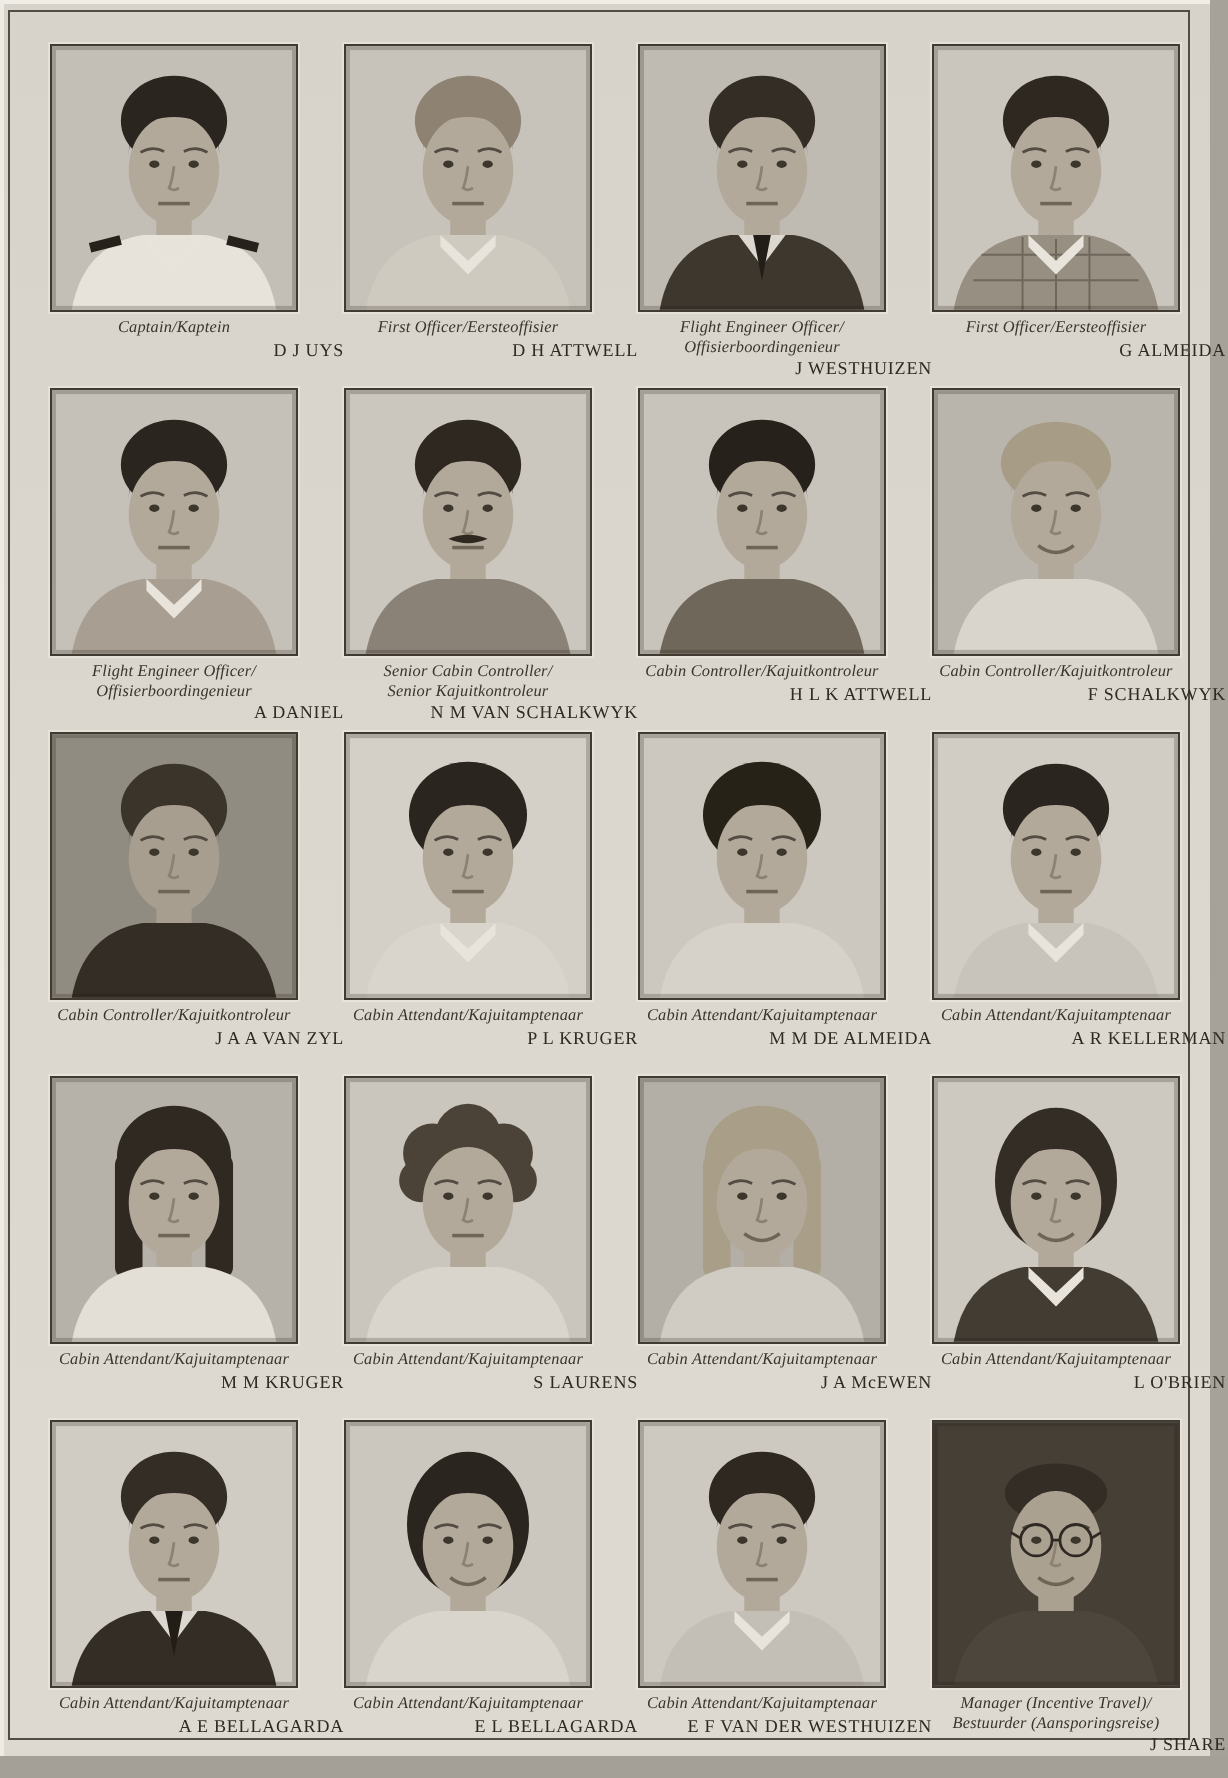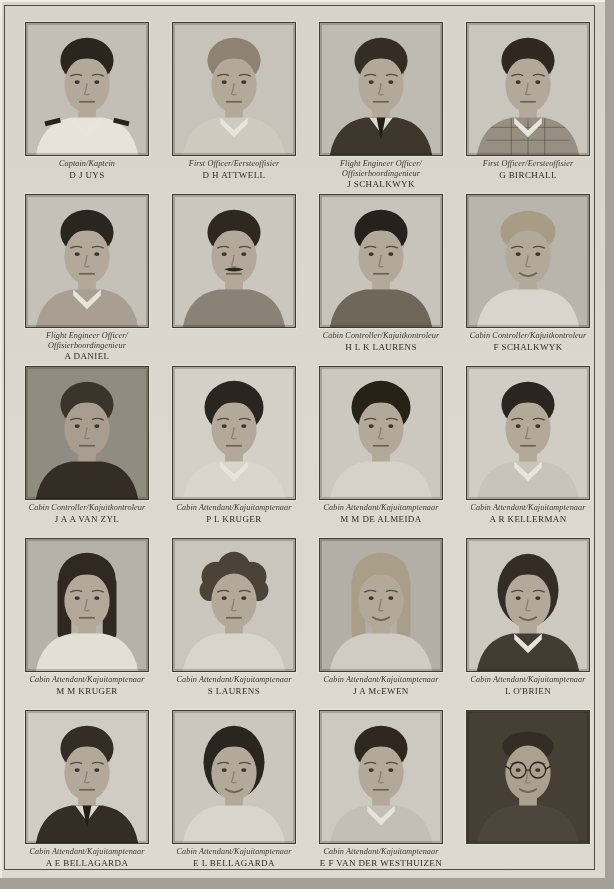--- a/index.html
+++ b/index.html
@@ -25,21 +25,21 @@
   .photo{
     width:124px;height:134px;box-sizing:border-box;
     border:1px solid #403a31;background:#c6c2b9;overflow:hidden;
     box-shadow:0 0 0 1px rgba(240,237,230,0.5);
   }
   .photo svg{display:block;width:100%;height:100%;}
   .caption{
     margin-top:3px;width:170px;margin-left:-23px;text-align:center;line-height:9.5px;
   }
   .role{font-style:italic;font-size:8.2px;color:#3a342b;letter-spacing:0.1px;}
-  .nm{font-size:9px;line-height:10.5px;letter-spacing:0.4px;margin-top:1px;color:#2e2922;}
+  .nm{font-size:9px;line-height:10.5px;letter-spacing:0.4px;margin-top:1px;color:#2e2922;text-align:right;}
 </style>
 </head>
 <body>
 
 <div class="page">
   <div class="edge-top"></div>
   <div class="edge-left"></div>
   <div class="edge-right"></div>
   <div class="edge-bottom"></div>
   <div class="frame"></div>
@@ -111,21 +111,21 @@
             <ellipse cx="52" cy="60" rx="2.6" ry="1.9" fill="#3c362d"></ellipse>
             <ellipse cx="72" cy="60" rx="2.6" ry="1.9" fill="#3c362d"></ellipse>
             <path d="M62,61 Q61,69 59.5,72 Q62,74 64.5,72" stroke="#8d8172" stroke-width="1.4" fill="none"></path>
             <path d="M54,80 H70" stroke="#6f6557" stroke-width="1.8" fill="none"></path>
             <rect x="1" y="1" width="122" height="132" fill="none" stroke="rgba(30,25,20,0.22)" stroke-width="2"></rect>
           </svg>
         </div>
       <div class="caption">
         <div class="role">Flight Engineer Officer/</div>
         <div class="role">Offisierboordingenieur</div>
-        <div class="nm">J SCHALKWYK</div>
+        <div class="nm">J WESTHUIZEN</div>
       </div>
     </div>
     <div class="cell">
       <div class="photo">
           <svg viewBox="0 0 124 134" xmlns="http://www.w3.org/2000/svg">
             <rect width="124" height="134" fill="#cac6bd"></rect>
             <ellipse cx="62" cy="38" rx="27" ry="23" fill="#2e2820"></ellipse>
             <rect x="53" y="80" width="18" height="20" fill="#b3a99b"></rect>
             <path d="M10,134 Q16,101 46,96 L78,96 Q108,101 114,134 Z" fill="#968f82"></path>
             <g stroke="rgba(35,30,24,0.35)" stroke-width="1" fill="none">
@@ -138,21 +138,21 @@
             <ellipse cx="52" cy="60" rx="2.6" ry="1.9" fill="#3c362d"></ellipse>
             <ellipse cx="72" cy="60" rx="2.6" ry="1.9" fill="#3c362d"></ellipse>
             <path d="M62,61 Q61,69 59.5,72 Q62,74 64.5,72" stroke="#8d8172" stroke-width="1.4" fill="none"></path>
             <path d="M54,80 H70" stroke="#6f6557" stroke-width="1.8" fill="none"></path>
             <rect x="1" y="1" width="122" height="132" fill="none" stroke="rgba(30,25,20,0.22)" stroke-width="2"></rect>
           </svg>
         </div>
       <div class="caption">
         <div class="role">First Officer/Eersteoffisier</div>
         <div class="role"></div>
-        <div class="nm">G BIRCHALL</div>
+        <div class="nm">G ALMEIDA</div>
       </div>
     </div>
 
     <div class="cell">
       <div class="photo">
           <svg viewBox="0 0 124 134" xmlns="http://www.w3.org/2000/svg">
             <rect width="124" height="134" fill="#c5c1b8"></rect>
             <ellipse cx="62" cy="38" rx="27" ry="23" fill="#2a251e"></ellipse>
             <rect x="53" y="80" width="18" height="20" fill="#b3a99b"></rect>
             <path d="M10,134 Q16,101 46,96 L78,96 Q108,101 114,134 Z" fill="#a89f92"></path>
@@ -184,20 +184,25 @@
             <path d="M39,56 Q39,30 62,30 Q85,30 85,56 Q85,42 74,38 Q62,34 50,38 Q39,42 39,56 Z" fill="#2e2820"></path>
             <path d="M45,54 q6,-3.5 12,-0.5 M67,53.5 q6,-3 12,0.5" stroke="#3a342c" stroke-width="1.4" fill="none" opacity="0.8"></path>
             <ellipse cx="52" cy="60" rx="2.6" ry="1.9" fill="#3c362d"></ellipse>
             <ellipse cx="72" cy="60" rx="2.6" ry="1.9" fill="#3c362d"></ellipse>
             <path d="M62,61 Q61,69 59.5,72 Q62,74 64.5,72" stroke="#8d8172" stroke-width="1.4" fill="none"></path>
             <path d="M54,80 H70" stroke="#6f6557" stroke-width="1.8" fill="none"></path>
             <path d="M52,75.5 Q62,71.5 72,75.5 Q62,80 52,75.5 Z" fill="#2e2820"></path>
             <rect x="1" y="1" width="122" height="132" fill="none" stroke="rgba(30,25,20,0.22)" stroke-width="2"></rect>
           </svg>
         </div>
+      <div class="caption">
+        <div class="role">Senior Cabin Controller/</div>
+        <div class="role">Senior Kajuitkontroleur</div>
+        <div class="nm">N M VAN SCHALKWYK</div>
+      </div>
     </div>
     <div class="cell">
       <div class="photo">
           <svg viewBox="0 0 124 134" xmlns="http://www.w3.org/2000/svg">
             <rect width="124" height="134" fill="#c8c4bb"></rect>
             <ellipse cx="62" cy="38" rx="27" ry="23" fill="#26211a"></ellipse>
             <rect x="53" y="80" width="18" height="20" fill="#b3a99b"></rect>
             <path d="M10,134 Q16,101 46,96 L78,96 Q108,101 114,134 Z" fill="#6f6759"></path>
             <ellipse cx="62" cy="63" rx="23" ry="28" fill="#b3a99b"></ellipse>
             <path d="M39,56 Q39,30 62,30 Q85,30 85,56 Q85,42 74,38 Q62,34 50,38 Q39,42 39,56 Z" fill="#26211a"></path>
@@ -205,21 +210,21 @@
             <ellipse cx="52" cy="60" rx="2.6" ry="1.9" fill="#3c362d"></ellipse>
             <ellipse cx="72" cy="60" rx="2.6" ry="1.9" fill="#3c362d"></ellipse>
             <path d="M62,61 Q61,69 59.5,72 Q62,74 64.5,72" stroke="#8d8172" stroke-width="1.4" fill="none"></path>
             <path d="M54,80 H70" stroke="#6f6557" stroke-width="1.8" fill="none"></path>
             <rect x="1" y="1" width="122" height="132" fill="none" stroke="rgba(30,25,20,0.22)" stroke-width="2"></rect>
           </svg>
         </div>
       <div class="caption">
         <div class="role">Cabin Controller/Kajuitkontroleur</div>
         <div class="role"></div>
-        <div class="nm">H L K LAURENS</div>
+        <div class="nm">H L K ATTWELL</div>
       </div>
     </div>
     <div class="cell">
       <div class="photo">
           <svg viewBox="0 0 124 134" xmlns="http://www.w3.org/2000/svg">
             <rect width="124" height="134" fill="#b9b5ac"></rect>
             <ellipse cx="62" cy="37" rx="28" ry="21" fill="#a79c86"></ellipse>
             <rect x="53" y="80" width="18" height="20" fill="#b3a99b"></rect>
             <path d="M10,134 Q16,101 46,96 L78,96 Q108,101 114,134 Z" fill="#d9d5cc"></path>
             <ellipse cx="62" cy="63" rx="23" ry="28" fill="#b3a99b"></ellipse>
@@ -519,16 +524,21 @@
             <ellipse cx="52" cy="60" rx="2.6" ry="1.9" fill="#3c362d"></ellipse>
             <ellipse cx="72" cy="60" rx="2.6" ry="1.9" fill="#3c362d"></ellipse>
             <path d="M62,61 Q61,69 59.5,72 Q62,74 64.5,72" stroke="#8d8172" stroke-width="1.4" fill="none"></path>
             <path d="M53,79 Q62,86 71,79" stroke="#6f6557" stroke-width="1.8" fill="none"></path>
             <circle cx="52" cy="60" r="8" fill="none" stroke="#2e2922" stroke-width="1.4"></circle>
             <circle cx="72" cy="60" r="8" fill="none" stroke="#2e2922" stroke-width="1.4"></circle>
             <path d="M60,60 H64 M44,59 L39,56 M80,59 L85,56" stroke="#2e2922" stroke-width="1.4" fill="none"></path>
             <rect x="1" y="1" width="122" height="132" fill="none" stroke="rgba(30,25,20,0.22)" stroke-width="2"></rect>
           </svg>
         </div>
+      <div class="caption">
+        <div class="role">Manager (Incentive Travel)/</div>
+        <div class="role">Bestuurder (Aansporingsreise)</div>
+        <div class="nm">J SHARE</div>
+      </div>
     </div>
 
   </div>
 </div>
 
 </body></html>

